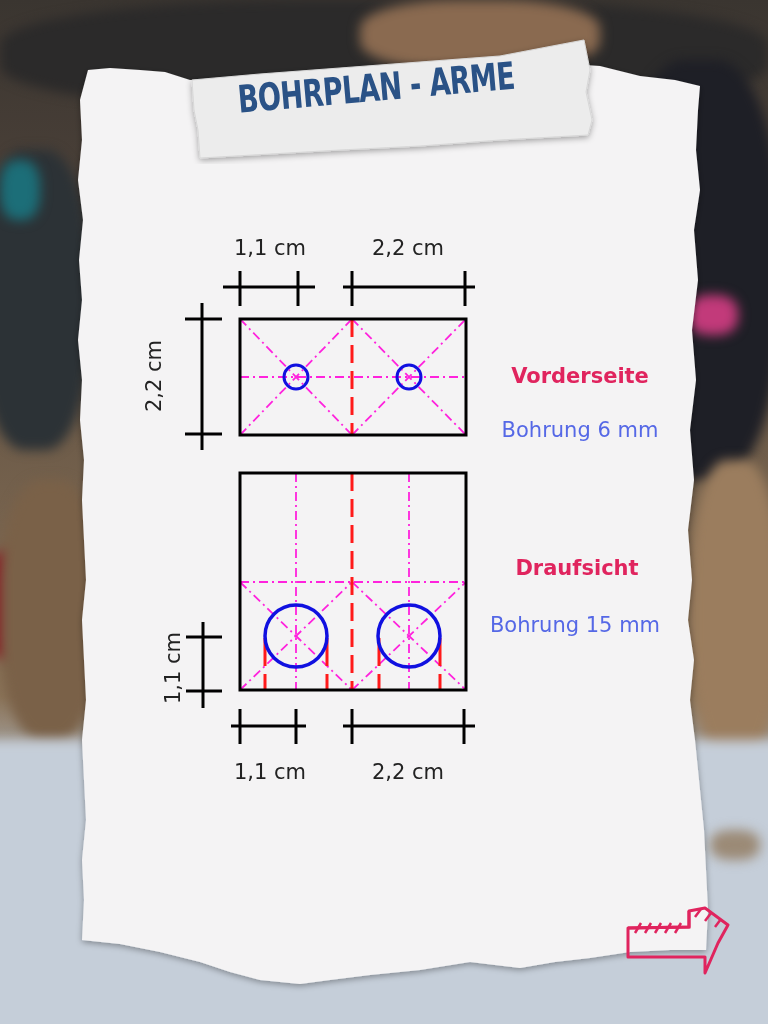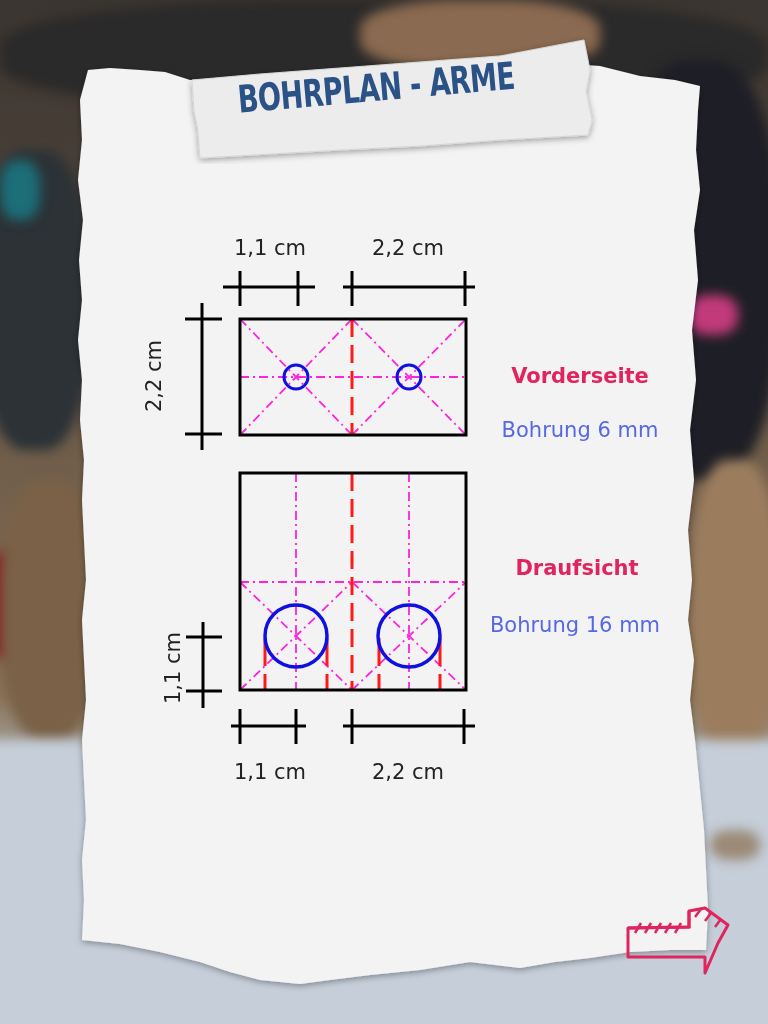--- a/index.html
+++ b/index.html
@@ -125,21 +125,21 @@
 <div class="label dim" style="left:372px;top:236px;">2,2 cm</div>
 <div class="label dim" style="left:118px;top:364px;transform:rotate(-90deg);transform-origin:center;">2,2 cm</div>
 
 <div class="label dim" style="left:137px;top:656px;transform:rotate(-90deg);transform-origin:center;">1,1 cm</div>
 <div class="label dim" style="left:234px;top:760px;">1,1 cm</div>
 <div class="label dim" style="left:372px;top:760px;">2,2 cm</div>
 
 <div class="label view-title" style="left:490px;top:364px;width:180px;">Vorderseite</div>
 <div class="label view-sub" style="left:480px;top:395px;width:200px;">Bohrung 6 mm</div>
 <div class="label view-title" style="left:487px;top:556px;width:180px;">Draufsicht</div>
-<div class="label view-sub" style="left:470px;top:590px;width:210px;">Bohrung 16 mm</div>
+<div class="label view-sub" style="left:470px;top:590px;width:210px;">Bohrung 15 mm</div>
 
 <svg style="position:absolute;left:625px;top:905px;" width="110" height="80" viewBox="0 0 110 80">
   <path d="M3,23 L64,22 L64,6 L80,3 L103,20 L93,38 L80,68 L80,52 L3,52 Z" fill="none" stroke="#e0245e" stroke-width="3" stroke-linejoin="round"></path>
   <path d="M3,23 L64,22 L64,6" fill="none" stroke="#e0245e" stroke-width="3"></path>
   <g stroke="#e0245e" stroke-width="2.5">
     <line x1="10" y1="28" x2="16" y2="18"></line>
     <line x1="20" y1="28" x2="26" y2="18"></line>
     <line x1="30" y1="28" x2="36" y2="18"></line>
     <line x1="40" y1="28" x2="46" y2="18"></line>
     <line x1="50" y1="28" x2="56" y2="18"></line>

